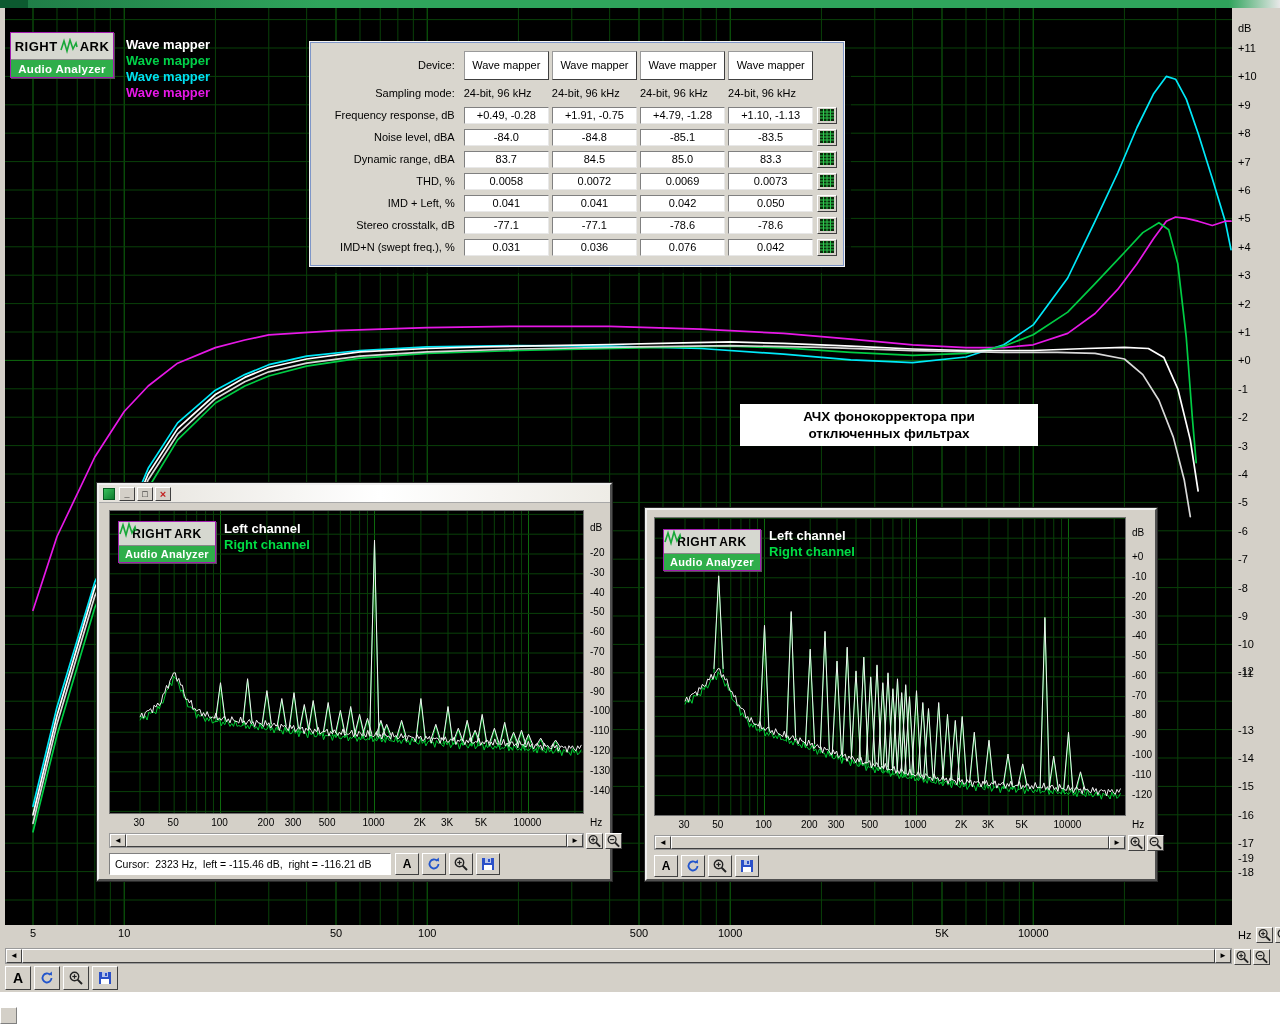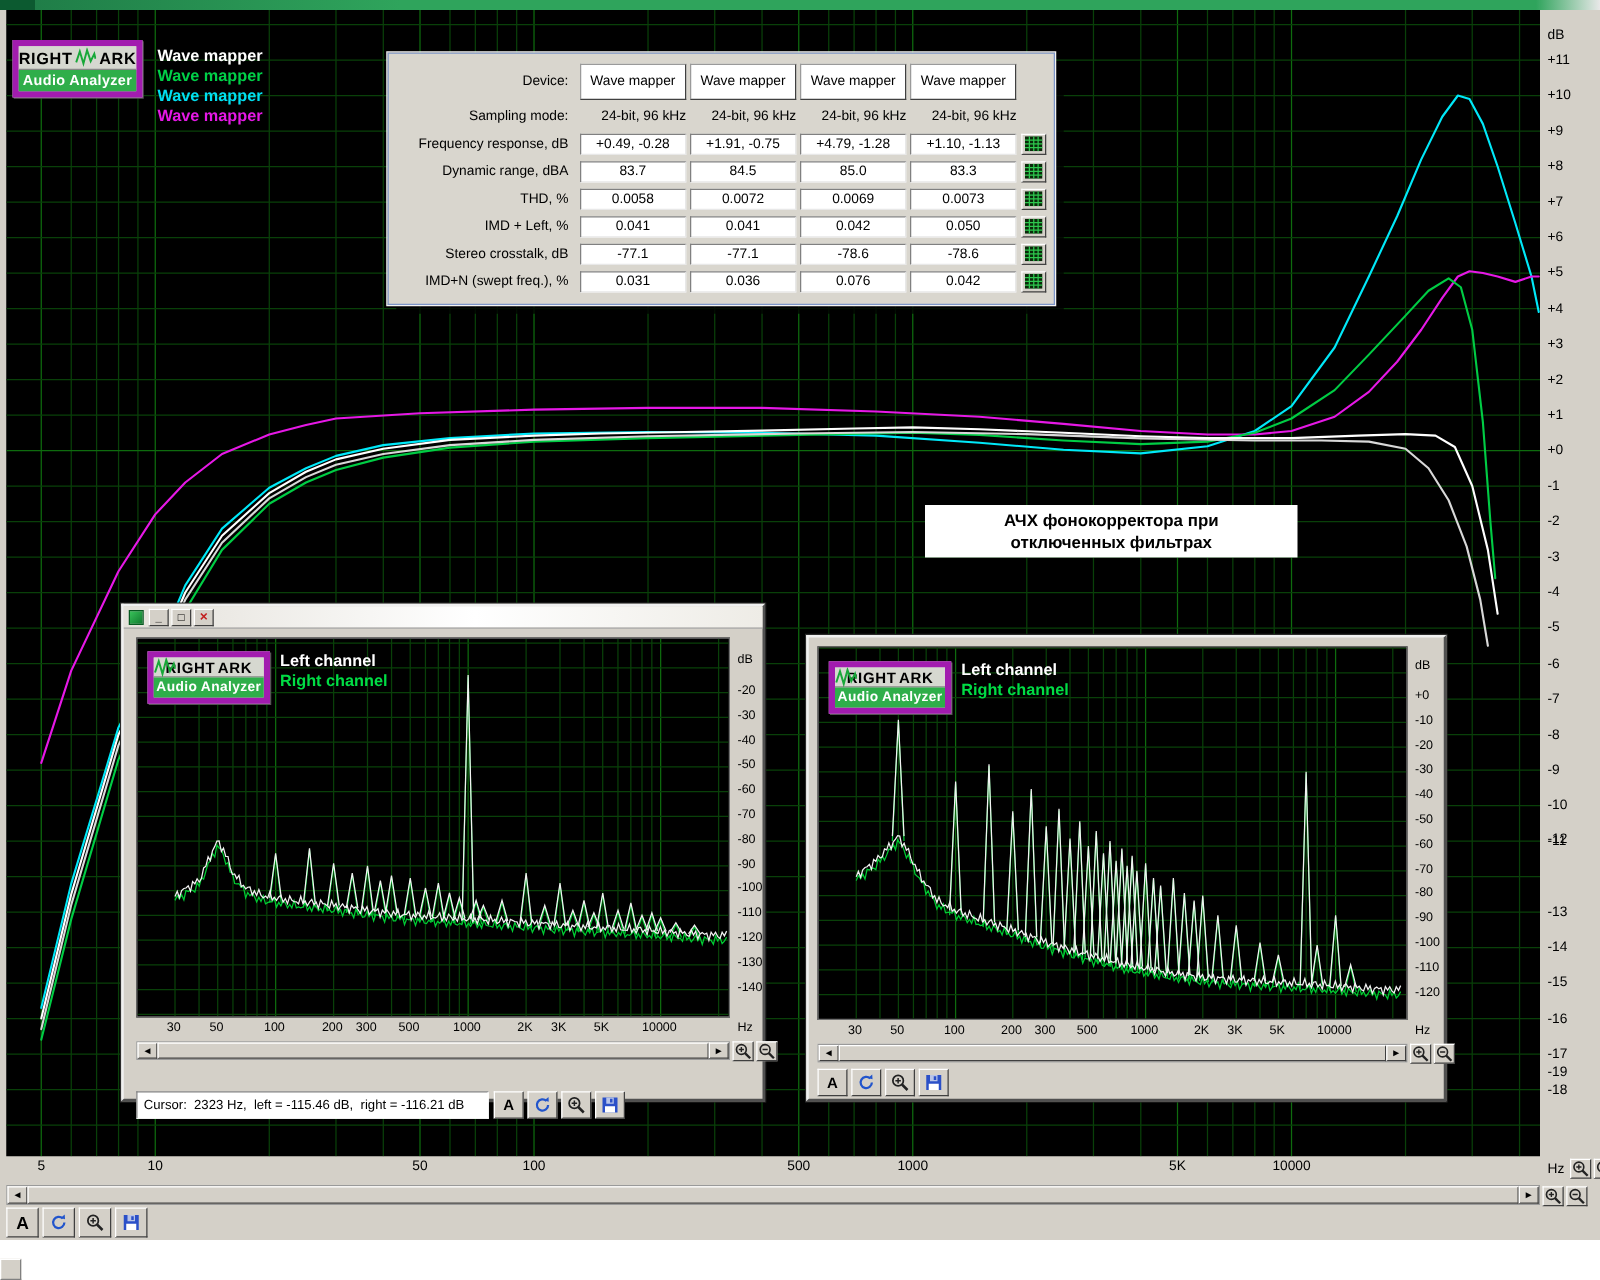--- a/index.html
+++ b/index.html
@@ -10,21 +10,21 @@
   
   #top-strip{position:absolute;left:0;top:0;width:1280px;height:8px;
     background:linear-gradient(90deg,#1e7a46,#2fa45c 25%,#2fa45c 96%,#e8e8e8)}
   #top-strip-corner{position:absolute;left:0;top:0;width:28px;height:8px;background:#0c5a30}
 
   
   #plot-main{position:absolute;left:5px;top:8px;width:1227px;height:917px;background:#000}
   #main-svg{position:absolute;left:0;top:0}
 
   
-  .logo{position:absolute;width:104px;height:46px;border:5px solid #a21caf;background:#d6d8d0;
+  .logo{position:absolute;width:104px;height:46px;border:1px solid #a21caf;background:#d6d8d0;
     display:flex;flex-direction:column;box-shadow:1px 1px 0 #555}
   .logo.logo-small{width:98px;height:42px}
   .lg-top{flex:1;display:flex;align-items:center;justify-content:center;gap:2px;background:#d6d8d0;border-bottom:1px solid #888}
   .lg-top span{font-weight:bold;font-size:13px;letter-spacing:.5px}
   .logo-small .lg-top span{font-size:12px}
   .lg-bottom{height:17px;background:#2fae4a;color:#fff;font-weight:bold;font-size:11.5px;
     display:flex;align-items:center;justify-content:center;letter-spacing:.3px}
   .logo-small .lg-bottom{height:16px;font-size:11px}
   #logo-main{left:5px;top:24px}
   #logo-w1{left:8px;top:10px}
@@ -45,21 +45,21 @@
     border:1px solid #7e96c8;outline:1px solid #f4f4f4;padding:5px 5px 7px 21px;
     box-shadow:7px 7px 0 rgba(0,0,0,.78)}
   .tbl-row{display:flex;align-items:center;height:22px;gap:3px}
   .tbl-row.device-row{height:34px}
   .tbl-label{width:130px;text-align:right;font-size:11px;padding-right:6px;white-space:nowrap}
   .device-cell{width:86px;height:29px;background:#fff;border:1px solid #9a9a9a;
     border-bottom-color:#404040;border-right-color:#404040;
     display:flex;align-items:center;justify-content:center;font-size:11px}
   .value-cell{width:86px;height:17px;background:#fff;border:1px solid;
     border-color:#808080 #e8e8e8 #e8e8e8 #808080;text-align:center;font-size:11px;line-height:15px}
-  .plain-cell{width:86px;text-align:right;font-size:11px}
+  .plain-cell{width:86px;text-align:left;font-size:11px}
   .tbl-iconcell{width:22px;display:flex;justify-content:center}
   .grid-btn{width:20px;height:17px;background:#d4d0c8;border:1px solid;border-color:#fff #404040 #404040 #fff;
     display:flex;align-items:center;justify-content:center;padding:0;cursor:pointer}
 
   
   #main-yaxis{position:absolute;left:1234px;top:8px;width:45px;height:939px;font-size:11px}
   #main-yaxis span{position:absolute;left:4px;white-space:nowrap}
   #main-xaxis{position:absolute;left:5px;top:927px;width:1227px;height:16px;font-size:11px}
   #main-xaxis span{position:absolute;transform:translateX(-50%);white-space:nowrap}
   .unit{position:absolute;font-size:11px}
@@ -117,21 +117,21 @@
   #w1-xaxis{left:10px;top:332px;width:475px}
   #w2-xaxis{left:7px;top:309px;width:472px}
   .wxaxis span{position:absolute;transform:translateX(-50%);white-space:nowrap}
   #w1-hz{left:491px;top:332px;font-size:10px}
   #w2-hz{left:485px;top:309px;font-size:10px}
   #w1-scroll{left:10px;top:348px;width:475px;height:15px}
   #w2-scroll{left:7px;top:325px;width:472px;height:15px}
   #w1-zoom{left:487px;top:348px}
   #w2-zoom{left:481px;top:325px}
   .wcursor{position:absolute;display:flex;gap:4px}
-  #w1-cursor{left:10px;top:388px}
+  #w1-cursor{left:10px;top:368px}
   #w2-cursor{left:7px;top:345px}
 
   
   #footer{position:absolute;left:0;top:992px;width:1280px;height:32px;background:#fff}
   #footer-chip{position:absolute;left:0;top:15px;width:17px;height:17px;background:#d4d0c8;
     border:1px solid;border-color:#fff #808080 #808080 #fff}
 </style>
 </head>
 <body>
 
@@ -249,20 +249,40 @@
           <div class="plain-cell">24-bit, 96 kHz</div>
           <div class="plain-cell">24-bit, 96 kHz</div>
           <div class="tbl-iconcell"></div>
         </div>
         <div class="tbl-row">
           <div class="tbl-label">Frequency response, dB</div>
           <div class="value-cell">+0.49, -0.28</div>
           <div class="value-cell">+1.91, -0.75</div>
           <div class="value-cell">+4.79, -1.28</div>
           <div class="value-cell">+1.10, -1.13</div>
+          <div class="tbl-iconcell">
+            <button class="grid-btn">
+              <svg width="14" height="12" viewBox="0 0 14 12">
+                <rect x="0" y="0" width="14" height="12" fill="#0a2a0a"></rect>
+                <line x1="3.5" y1="0" x2="3.5" y2="12" stroke="#2ec84e" stroke-width="1"></line>
+                <line x1="0" y1="3" x2="14" y2="3" stroke="#2ec84e" stroke-width="1"></line>
+                <line x1="7" y1="0" x2="7" y2="12" stroke="#2ec84e" stroke-width="1"></line>
+                <line x1="0" y1="6" x2="14" y2="6" stroke="#2ec84e" stroke-width="1"></line>
+                <line x1="10.5" y1="0" x2="10.5" y2="12" stroke="#2ec84e" stroke-width="1"></line>
+                <line x1="0" y1="9" x2="14" y2="9" stroke="#2ec84e" stroke-width="1"></line>
+              </svg>
+            </button>
+          </div>
+        </div>
+        <div class="tbl-row">
+          <div class="tbl-label">Noise level, dBA</div>
+          <div class="value-cell">-84.0</div>
+          <div class="value-cell">-84.8</div>
+          <div class="value-cell">-85.1</div>
+          <div class="value-cell">-83.5</div>
           <div class="tbl-iconcell">
             <button class="grid-btn">
               <svg width="14" height="12" viewBox="0 0 14 12">
                 <rect x="0" y="0" width="14" height="12" fill="#0a2a0a"></rect>
                 <line x1="3.5" y1="0" x2="3.5" y2="12" stroke="#2ec84e" stroke-width="1"></line>
                 <line x1="0" y1="3" x2="14" y2="3" stroke="#2ec84e" stroke-width="1"></line>
                 <line x1="7" y1="0" x2="7" y2="12" stroke="#2ec84e" stroke-width="1"></line>
                 <line x1="0" y1="6" x2="14" y2="6" stroke="#2ec84e" stroke-width="1"></line>
                 <line x1="10.5" y1="0" x2="10.5" y2="12" stroke="#2ec84e" stroke-width="1"></line>
                 <line x1="0" y1="9" x2="14" y2="9" stroke="#2ec84e" stroke-width="1"></line>

